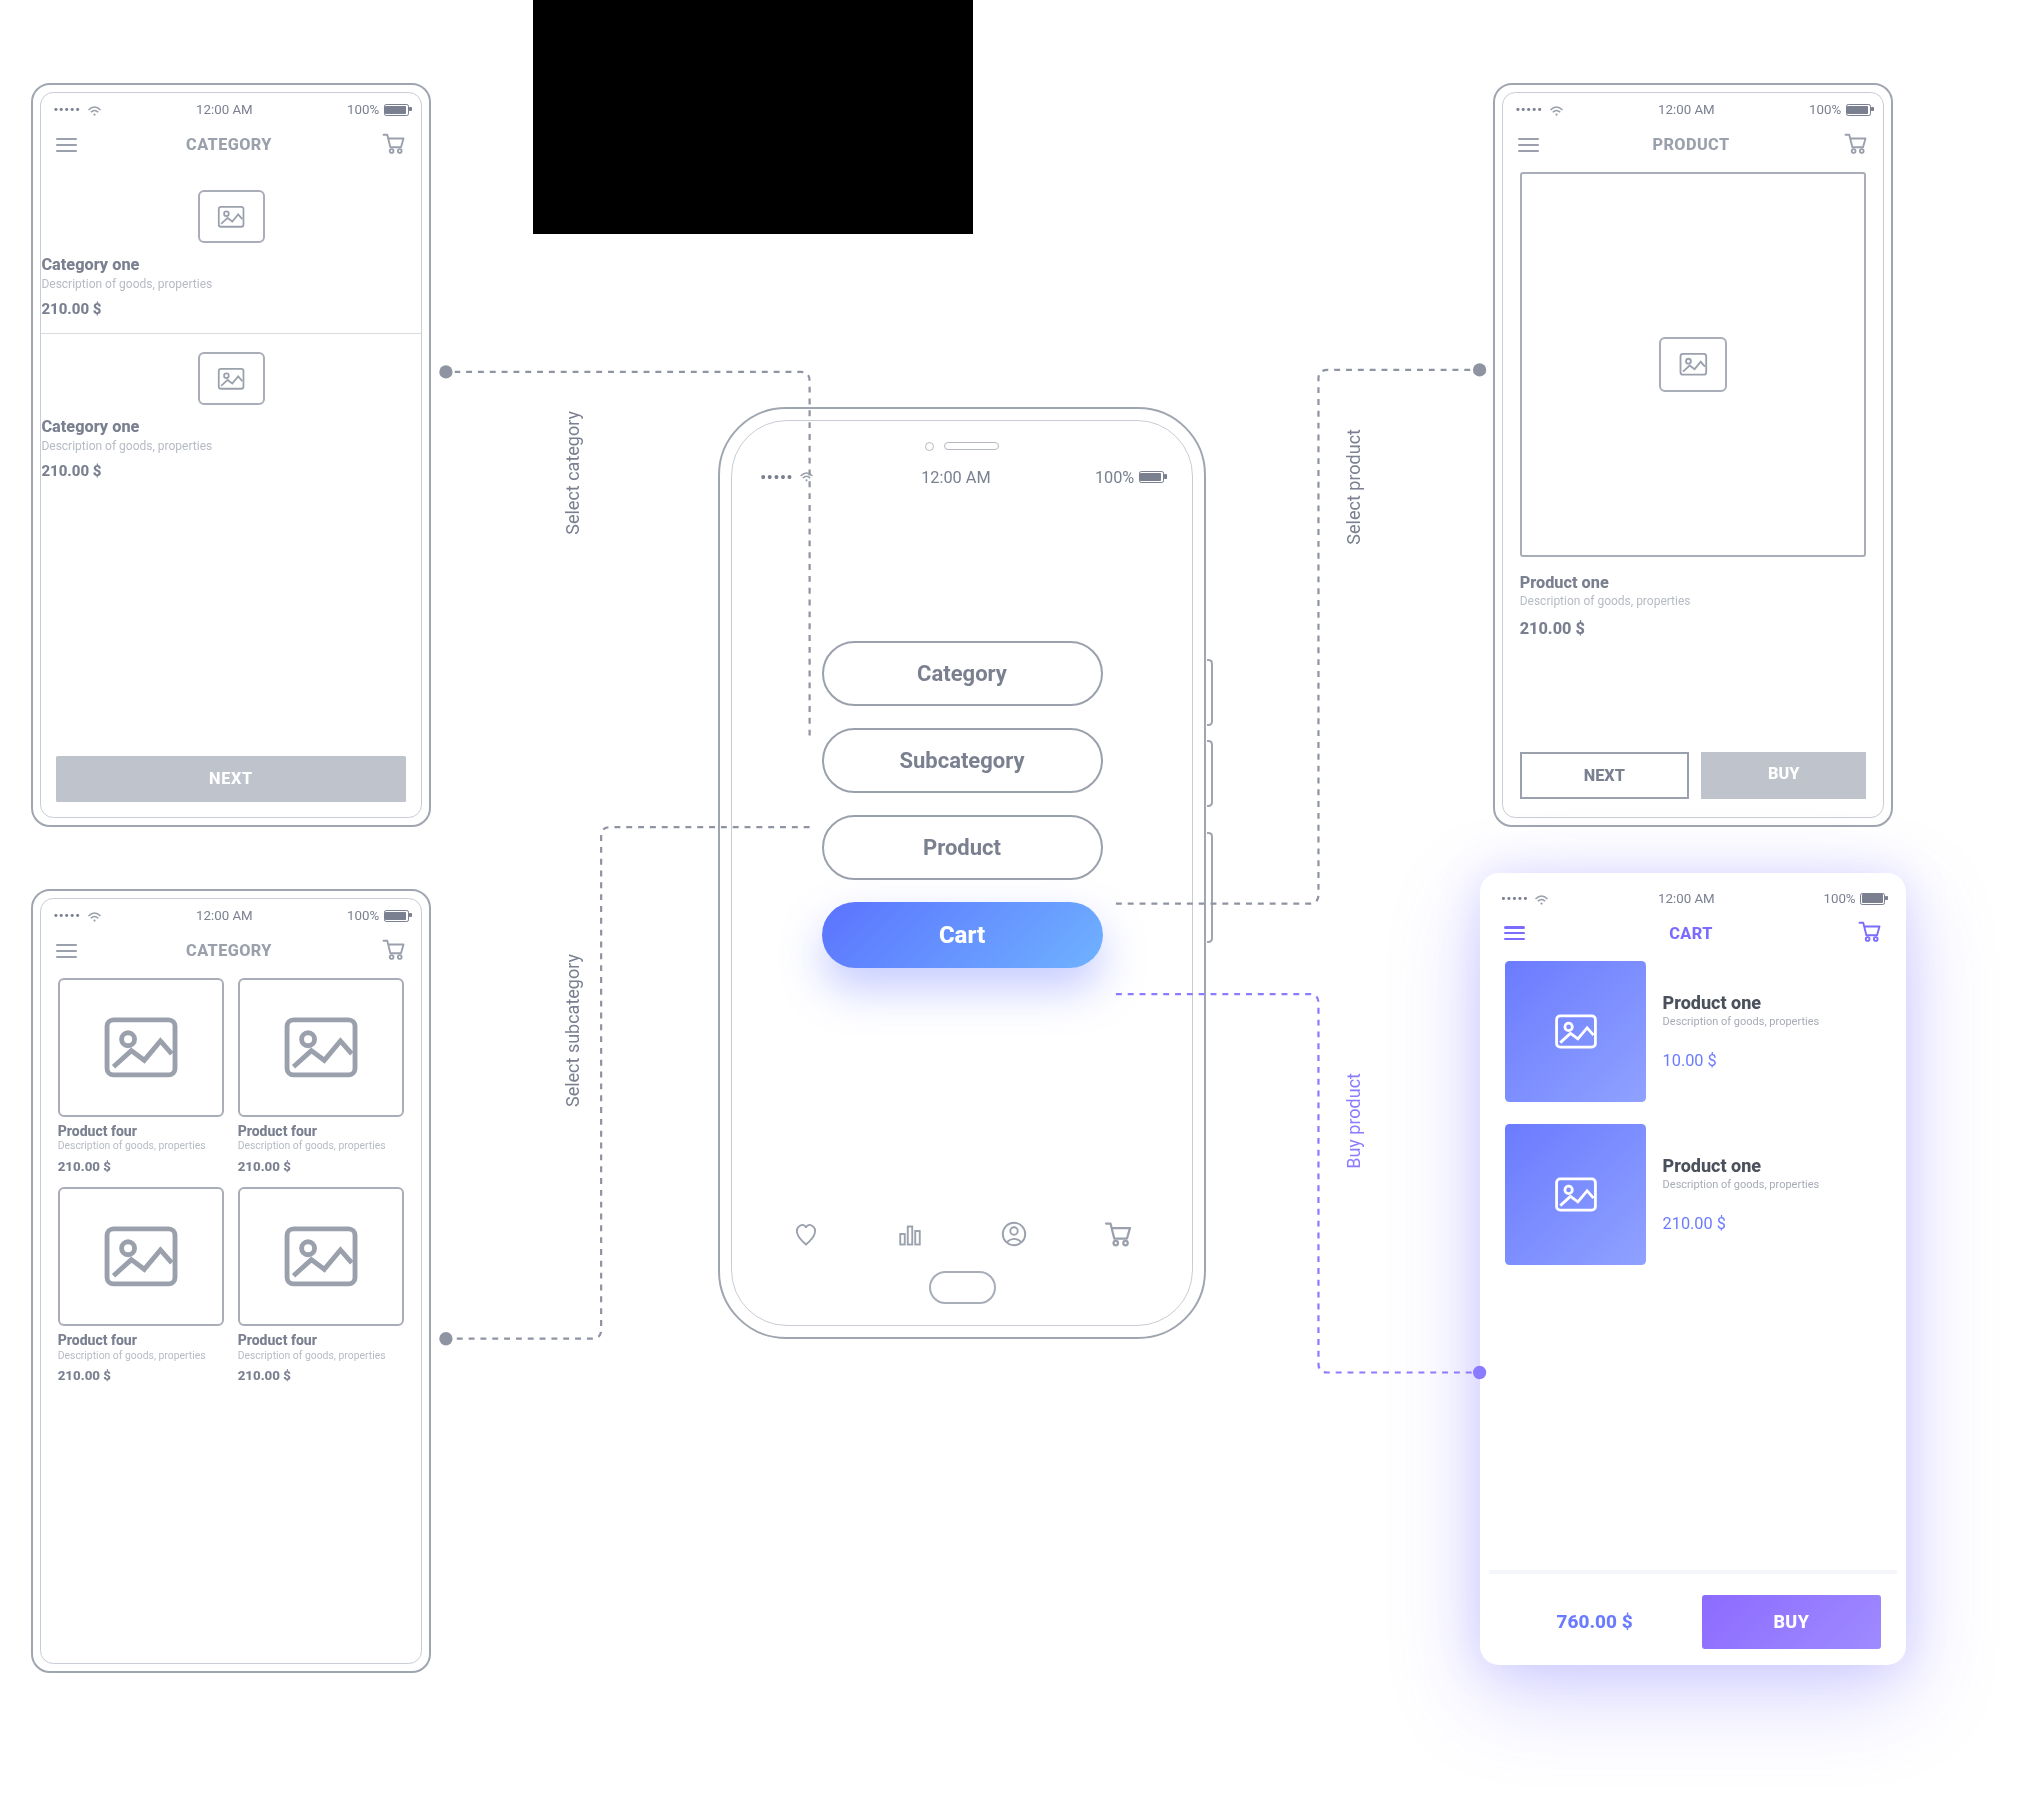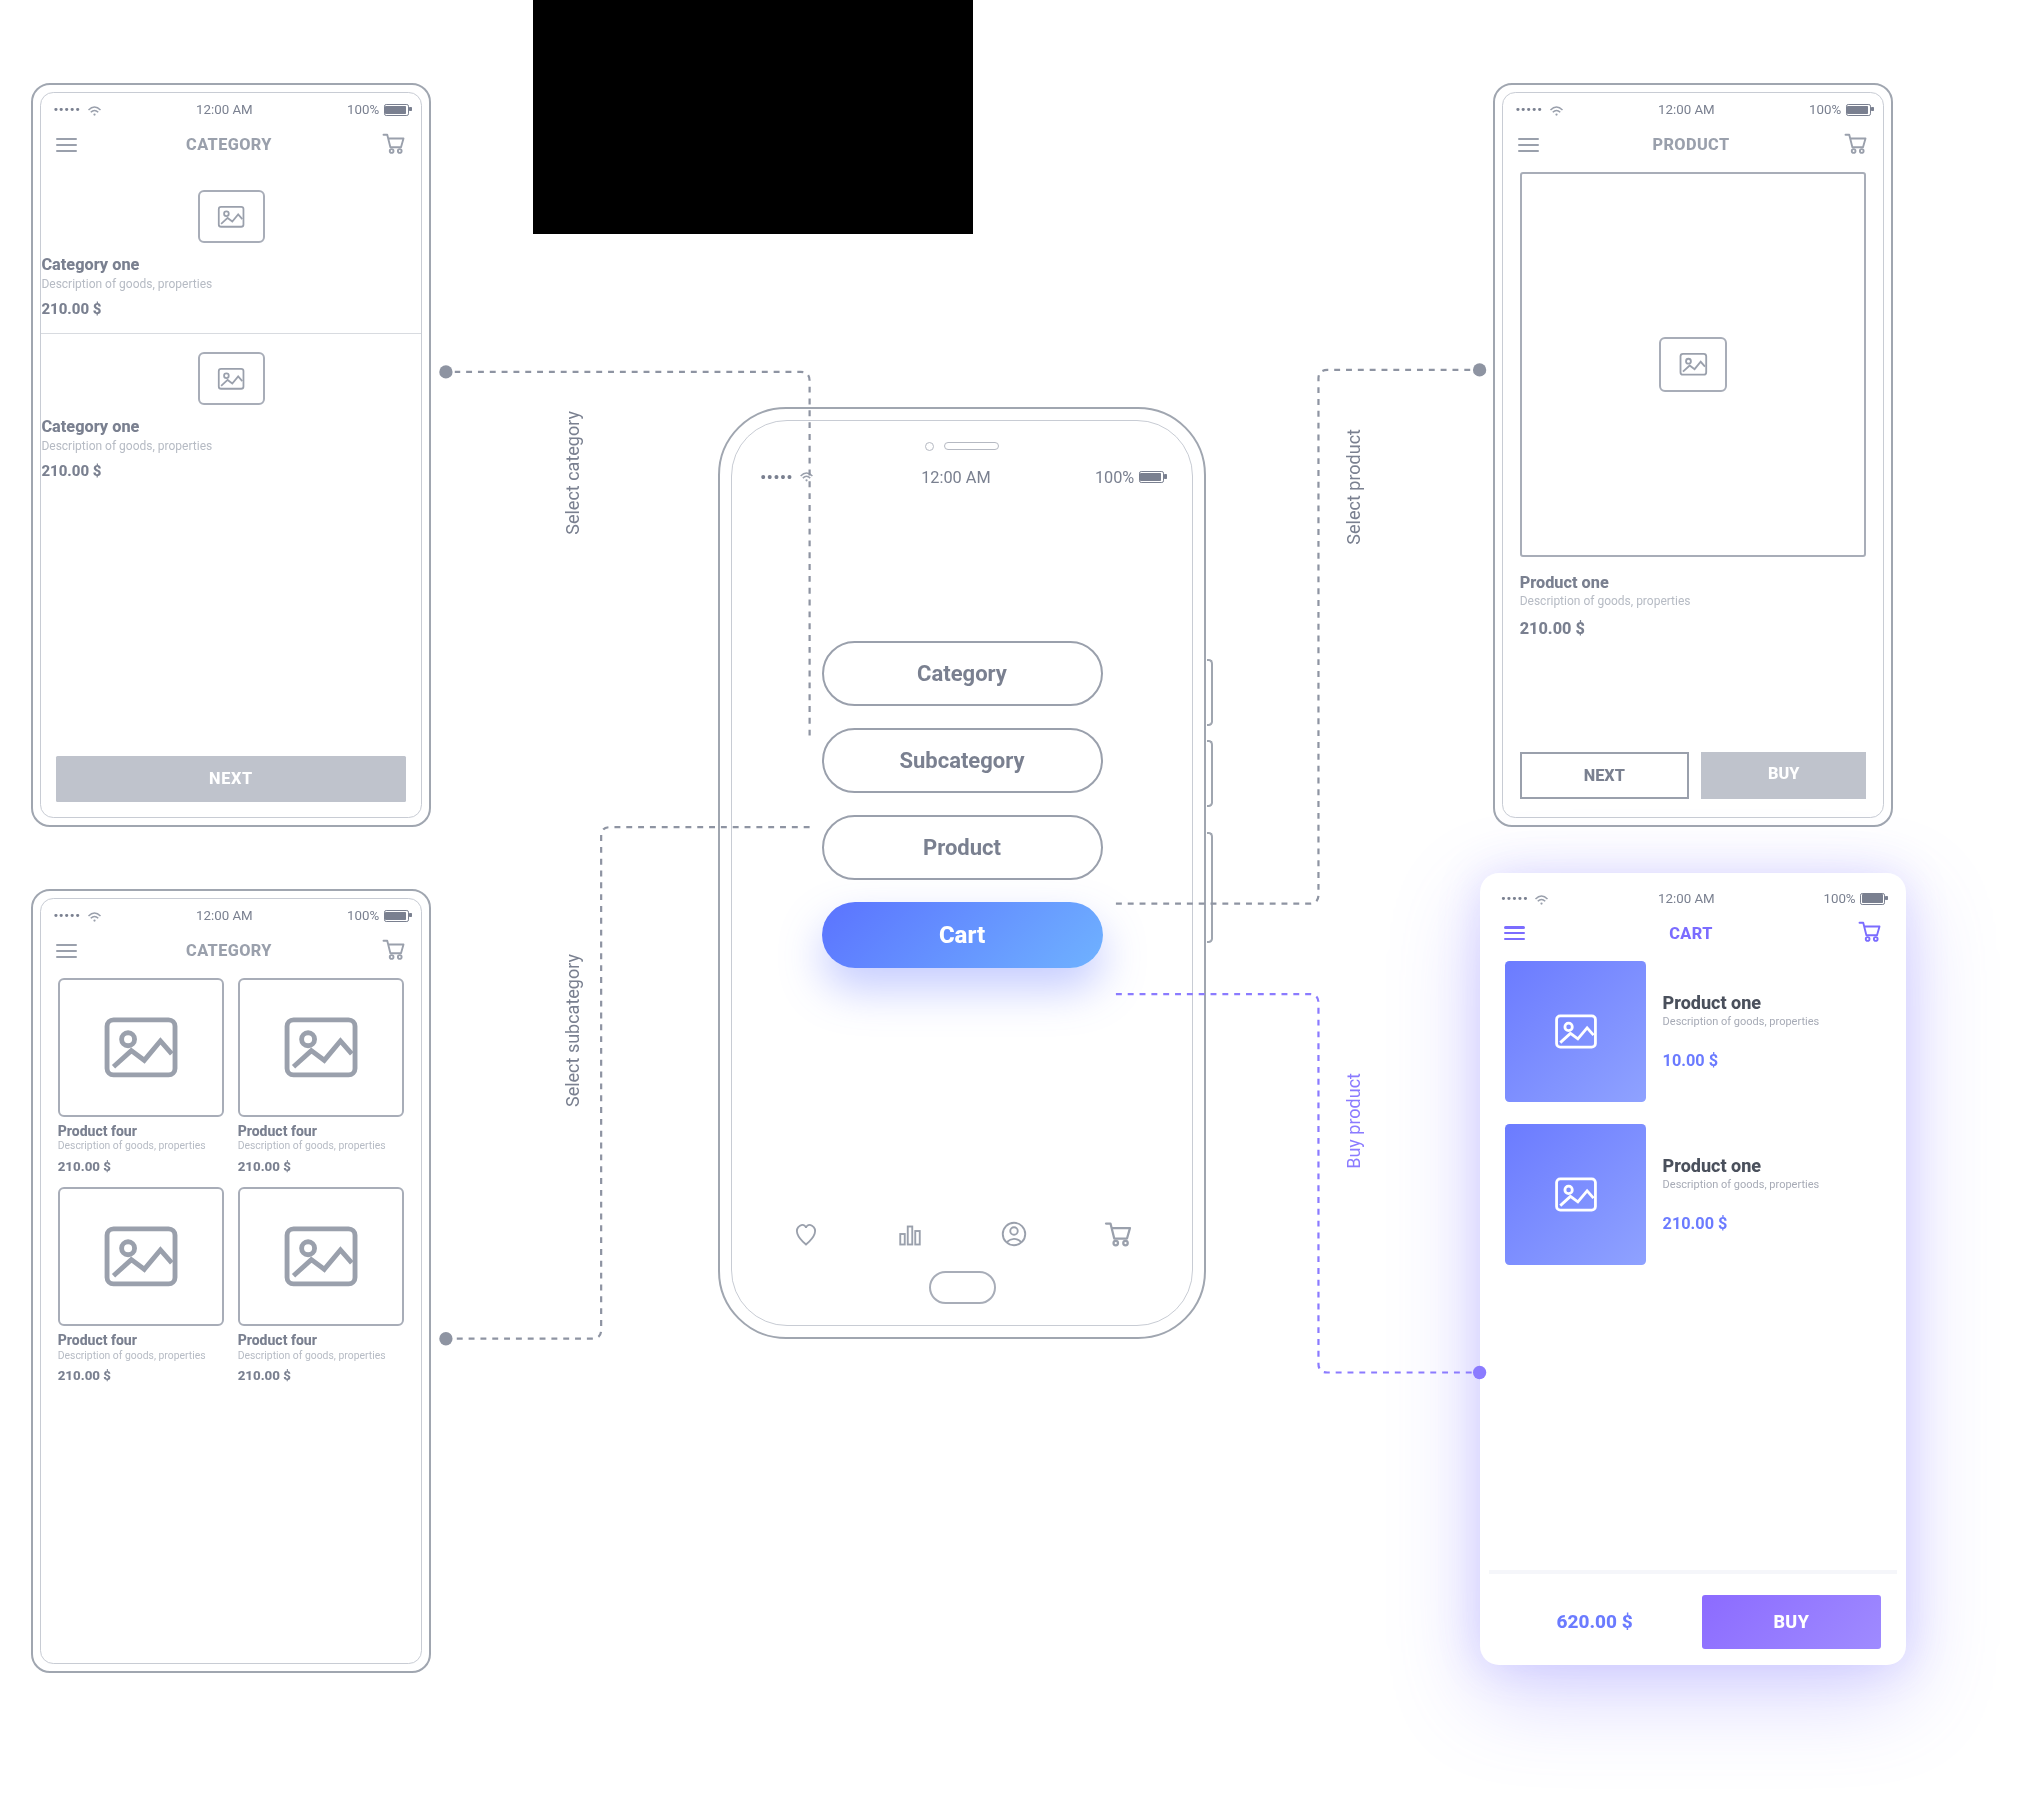--- a/index.html
+++ b/index.html
@@ -113,21 +113,21 @@
   .cart-item { display:flex; gap:16.3px; padding:0 16.3px 22px; }
   .cart-thumb {
     width:141px; height:141px; border-radius:4.4px;
     background:linear-gradient(135deg,#6b7bff 0%, #8fa2ff 100%);
     display:flex; align-items:center; justify-content:center;
   }
   .cart-thumb svg { width:46px; height:37px; }
   .cart-meta { flex:1; display:flex; flex-direction:column; justify-content:center; }
   .cart-name { font-size:18px; font-weight:800; color:#4a505c; }
   .cart-desc { font-size:11px; color:#a7abb6; margin-top:1.5px; }
-  .cart-price { font-size:16.3px; font-weight:700; color:#6b7bff; margin-top:23px; }
+  .cart-price { font-size:16.3px; font-weight:400; color:#6b7bff; margin-top:23px; }
   .cart-total-row {
     display:flex; gap:18px; align-items:center;
     padding:21px 16.3px 7.4px; background:#fff;
     border-top:4.4px solid #f5f6fa; margin-top:19px;
   }
   .cart-total { flex:1; text-align:center; font-size:19px; font-weight:800; color:#6b7bff; }
   .buy-btn {
     flex:1; text-align:center; padding:16.3px 0; border-radius:3px;
     background:linear-gradient(135deg,#8c6bff 0%, #9f8bff 100%);
     color:#fff; font-weight:800; font-size:18px; letter-spacing:0.4px;
@@ -456,21 +456,21 @@
         </div>
       <div class="cart-meta">
         <div class="cart-name">Product one</div>
         <div class="cart-desc">Description of goods, properties</div>
         <div class="cart-price">210.00 $</div>
       </div>
     </div>
 
     <div style="flex:1"></div>
     <div class="cart-total-row">
-      <div class="cart-total">620.00 $</div>
+      <div class="cart-total">760.00 $</div>
       <div class="buy-btn">BUY</div>
     </div>
   </div>
 </div>
 
 <div class="center-phone">
   <div class="outer"></div>
   <div class="side-btn sb1"></div>
   <div class="side-btn sb2"></div>
   <div class="side-btn sb3"></div>

